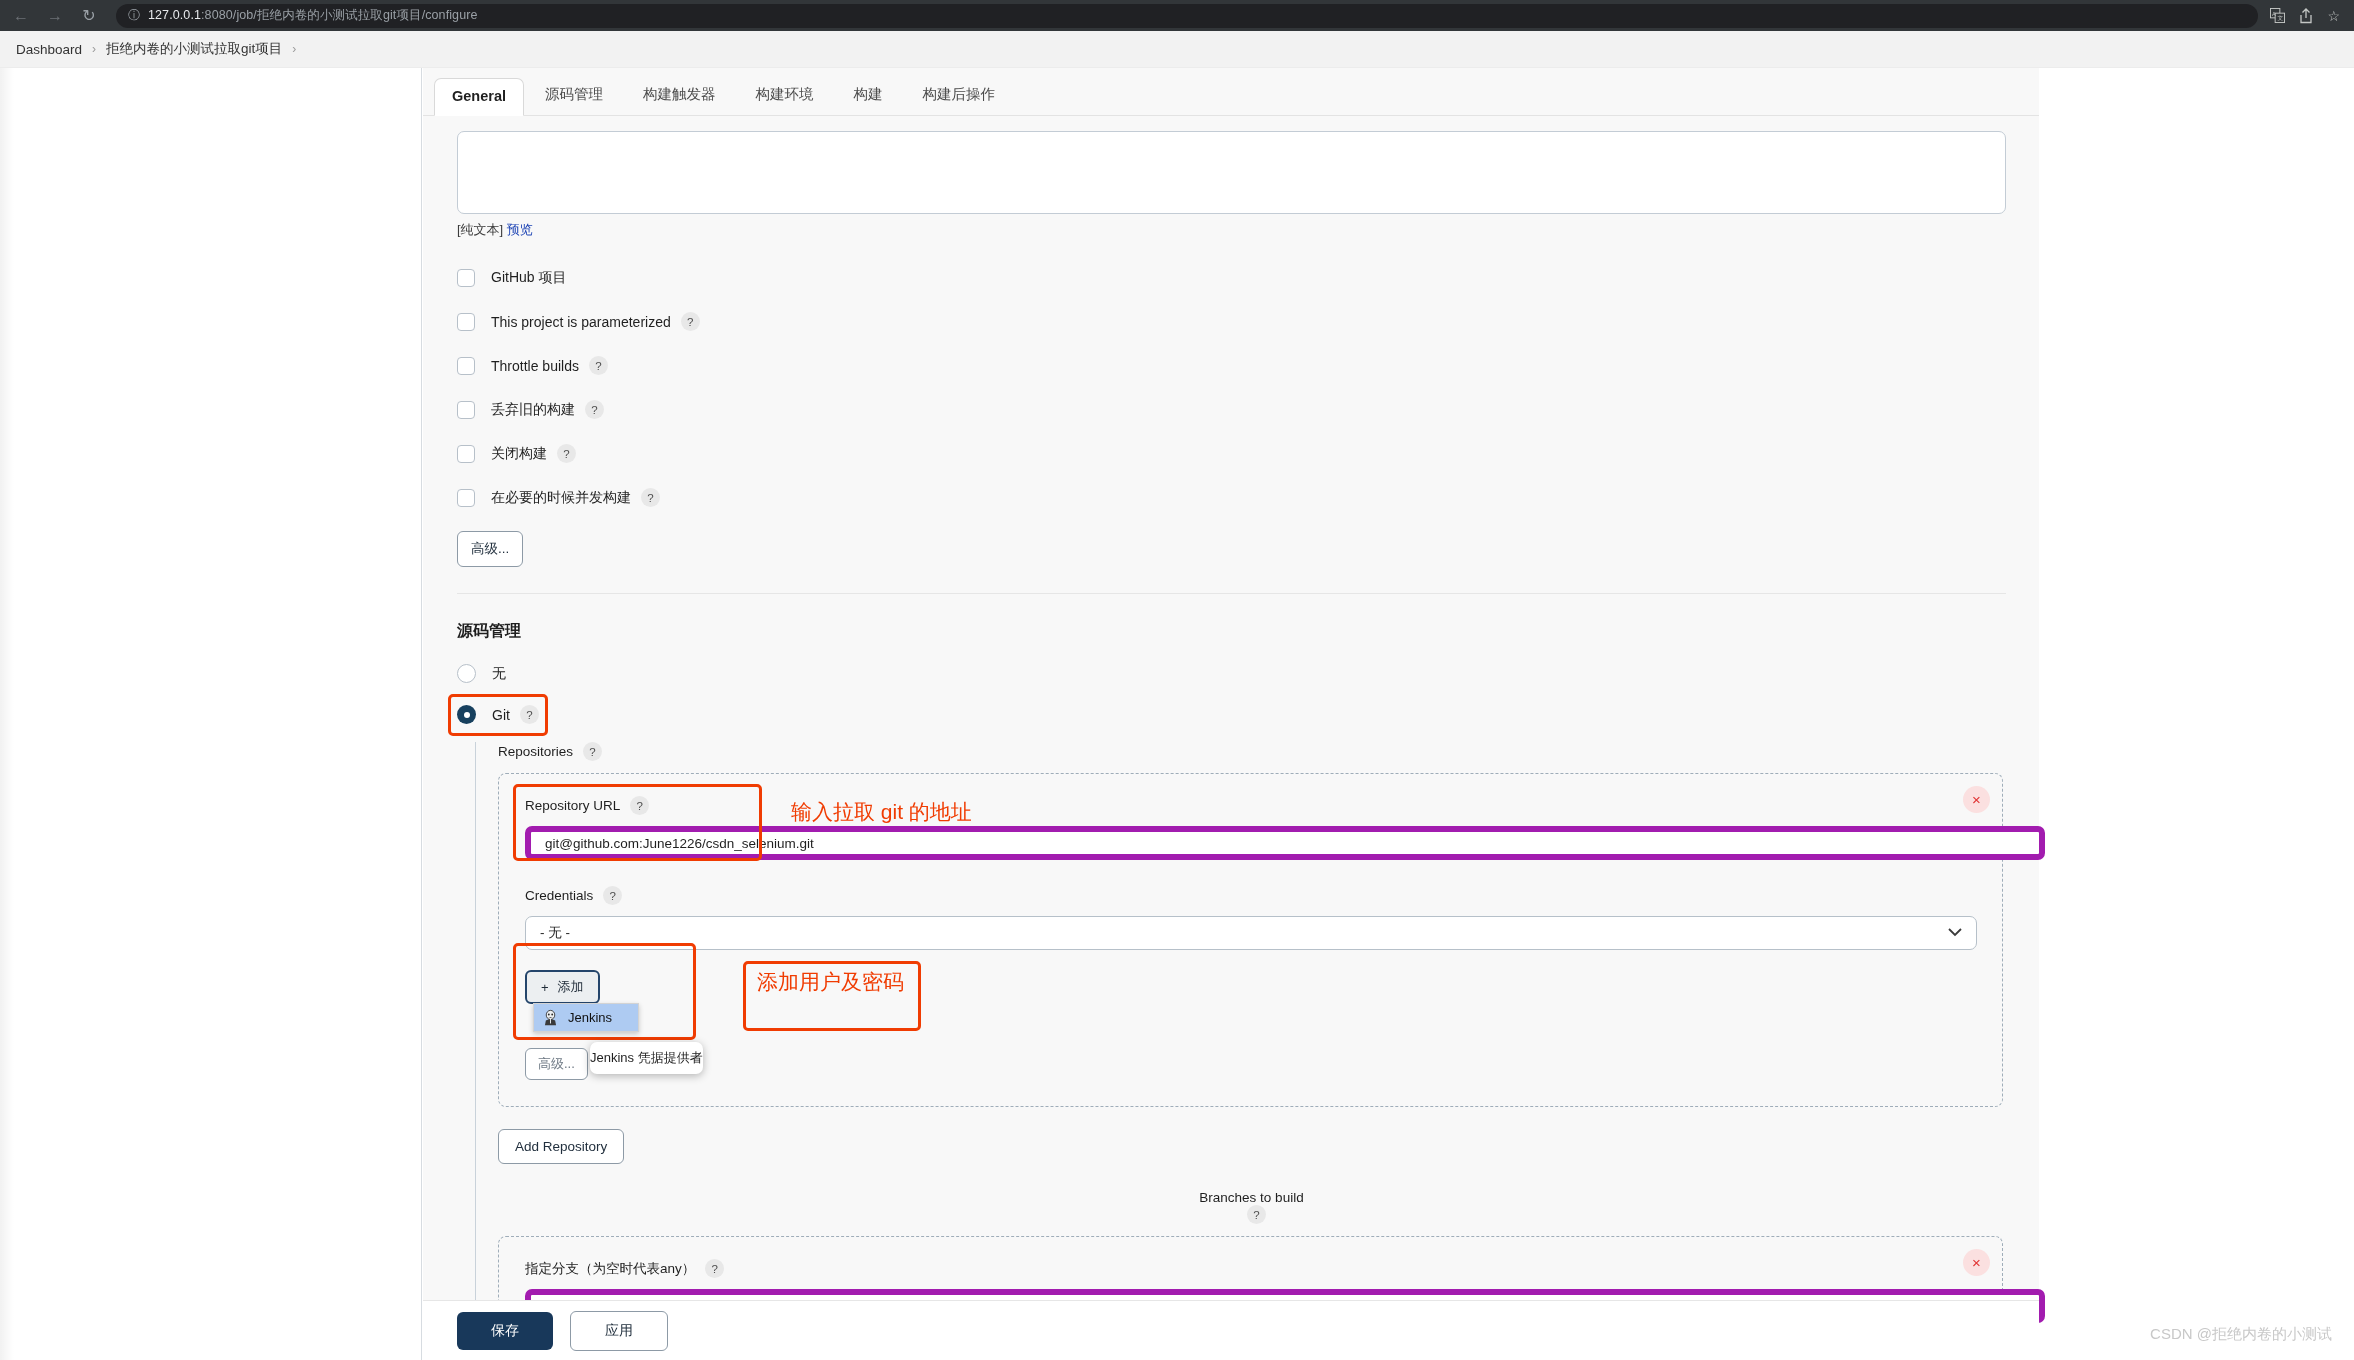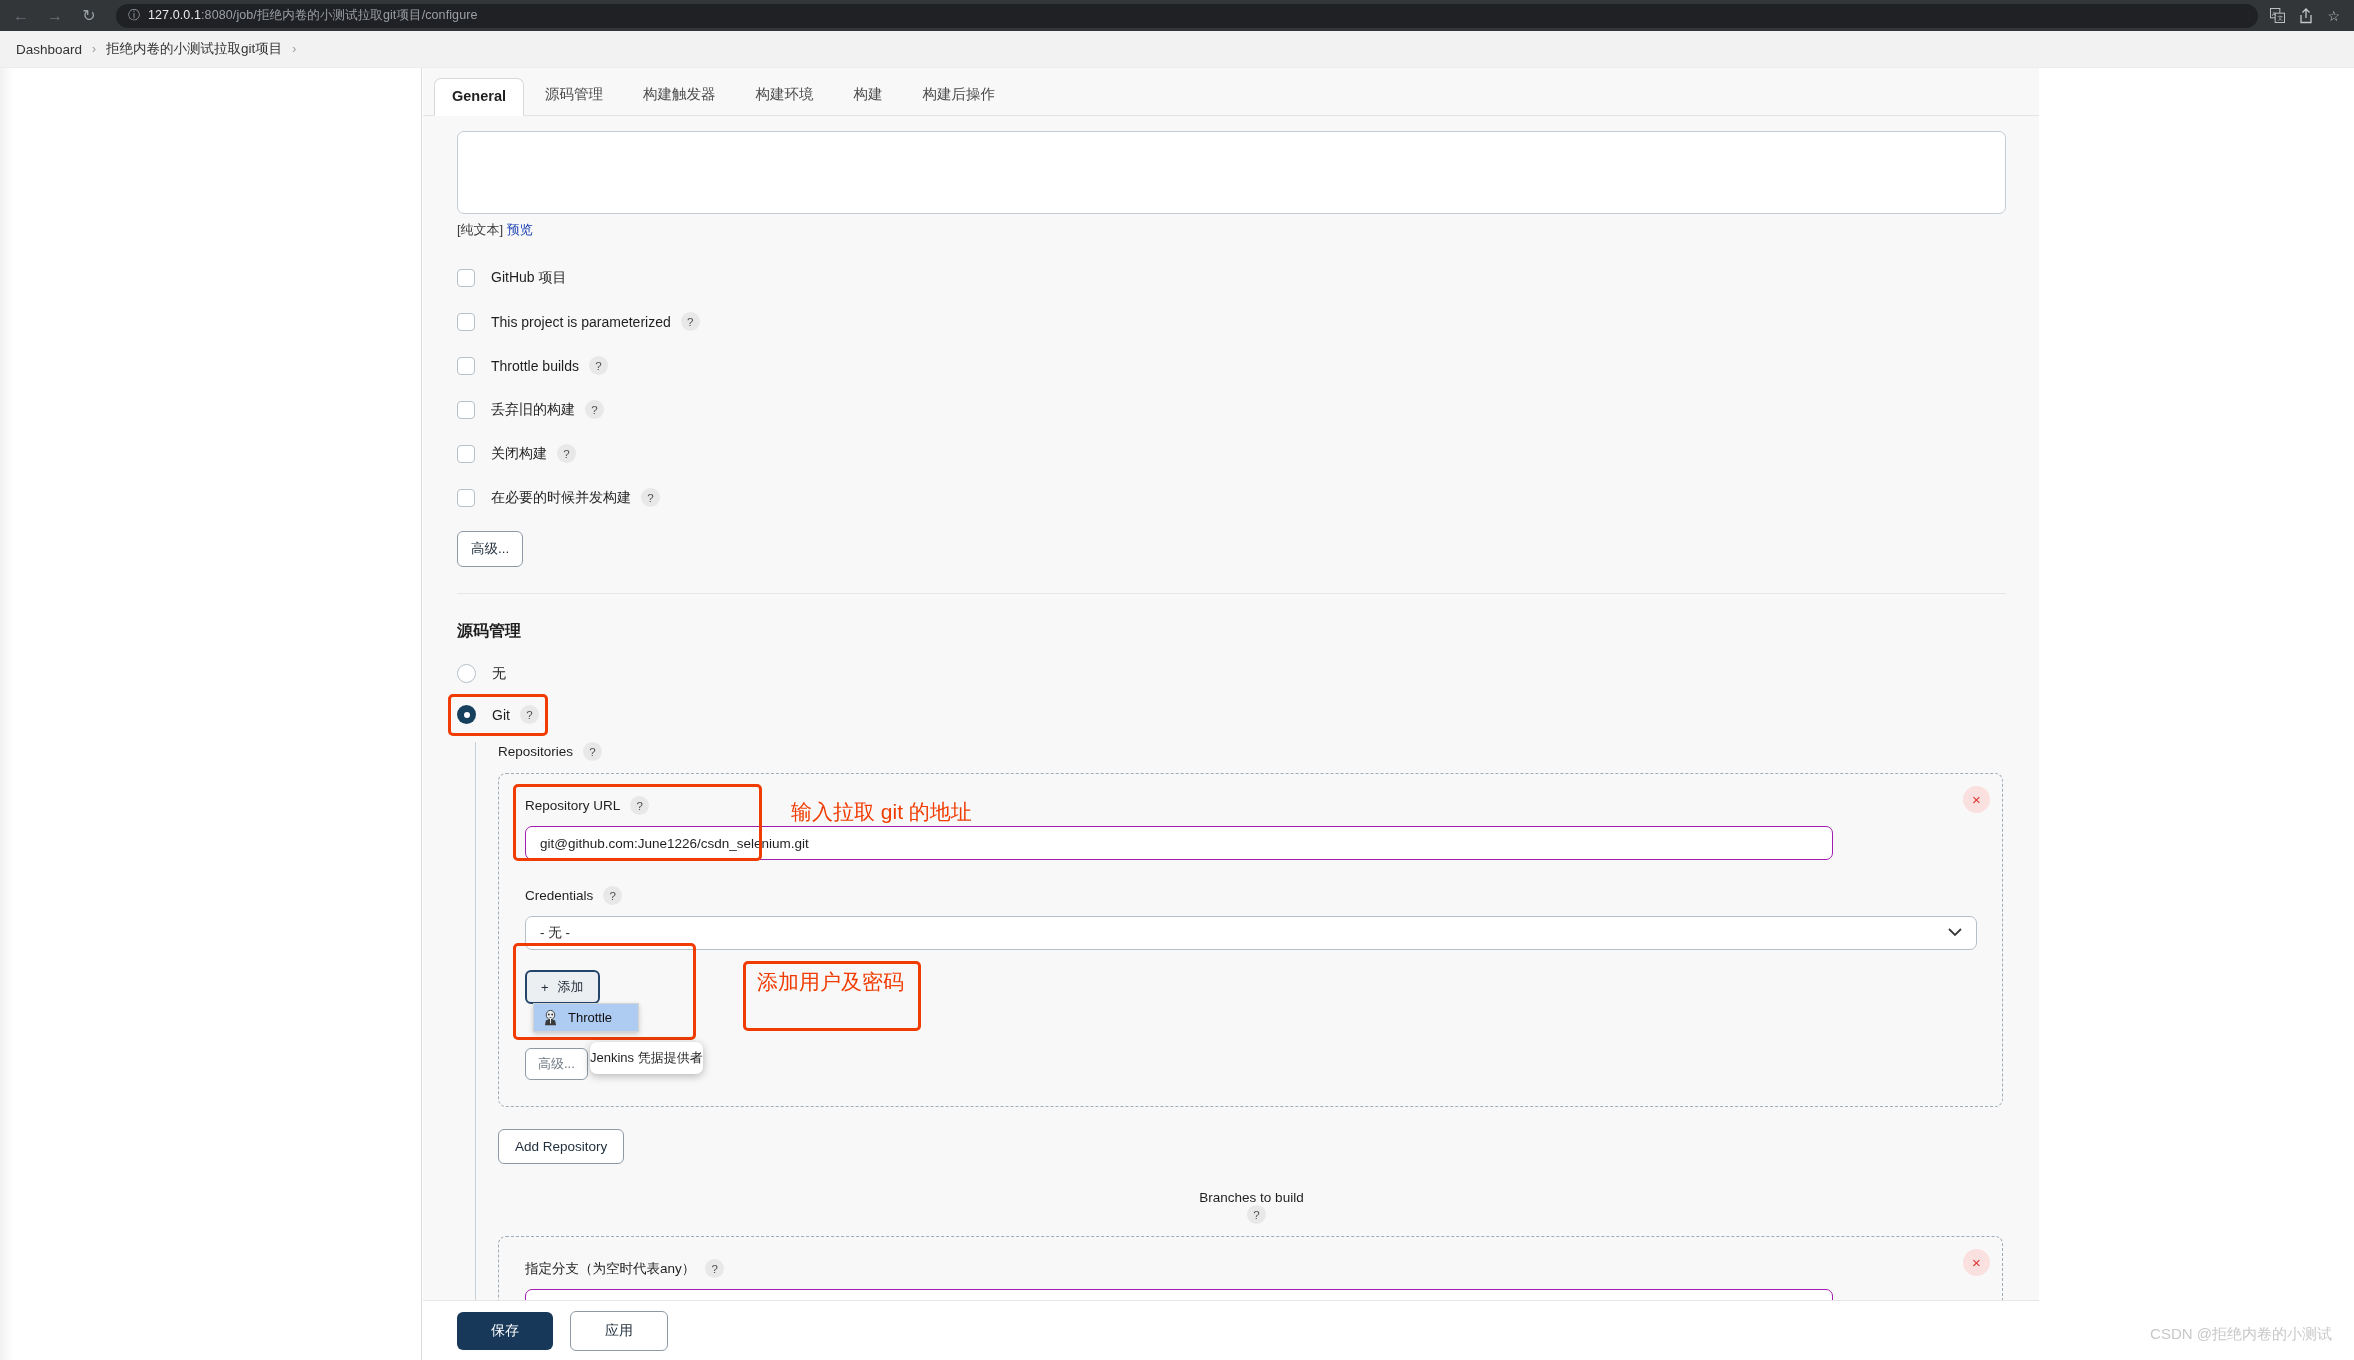--- a/index.html
+++ b/index.html
@@ -198,22 +198,22 @@
   .x-btn {
     position: absolute; right: 12px; top: 12px;
     width: 27px; height: 27px; border-radius: 50%;
     background: #fbe0e0; color: #e03131;
     display: flex; align-items: center; justify-content: center;
     font-size: 15px;
   }
   .sub-label { font-size: 13.5px; color: #1f1f1f; display:flex; align-items:center; }
   .input {
     margin-top: 11px;
-    width: 1308px; height: 34px;
-    background: #fff; border: 1px solid #a21caf; border-radius: 7px;
+    width: 1520px; height: 34px;
+    background: #fff; border: 6px solid #a21caf; border-radius: 7px;
     font-size: 13.5px; color: #1f1f1f;
     display: flex; align-items: center; padding: 0 14px;
   }
   .select {
     margin-top: 11px;
     width: 1452px; height: 34px;
     background: #fff; border: 1px solid #b6c0c9; border-radius: 7px;
     font-size: 13.5px; color: #1f1f1f;
     display: flex; align-items: center; justify-content: space-between;
     padding: 0 14px;
@@ -442,21 +442,21 @@
                   <span class="jenkins-ico">
                     <svg width="17" height="17" viewBox="0 0 20 20">
                       <ellipse cx="10" cy="7" rx="5" ry="5.4" fill="#eceff1" stroke="#2b2b2b" stroke-width="1"></ellipse>
                       <circle cx="8" cy="6.4" r="1.1" fill="#2b2b2b"></circle>
                       <circle cx="12" cy="6.4" r="1.1" fill="#2b2b2b"></circle>
                       <path d="M7 9.5 Q10 11.4 13 9.5 Q10 10.2 7 9.5" fill="#2b2b2b"></path>
                       <path d="M4.5 13.5 Q10 10.5 15.5 13.5 L16.5 19 L3.5 19 Z" fill="#3a3a3a"></path>
                       <path d="M10 11.5 L10 17" stroke="#eceff1" stroke-width="1.1"></path>
                     </svg>
                   </span>
-                  <span>Throttle</span>
+                  <span>Jenkins</span>
                 </div>
               </div>
               <div class="btn-adv2">高级...</div>
               <div class="tooltip">Jenkins 凭据提供者</div>
             </div>
 
             <div class="hl" style="left:-12px; top:57px; width:183px; height:97px;"></div>
             <div class="hl" style="left:218px; top:75px; width:178px; height:70px;"></div>
             <div class="anno-text" style="left:232px; top:82px;">添加用户及密码</div>
           </div>

